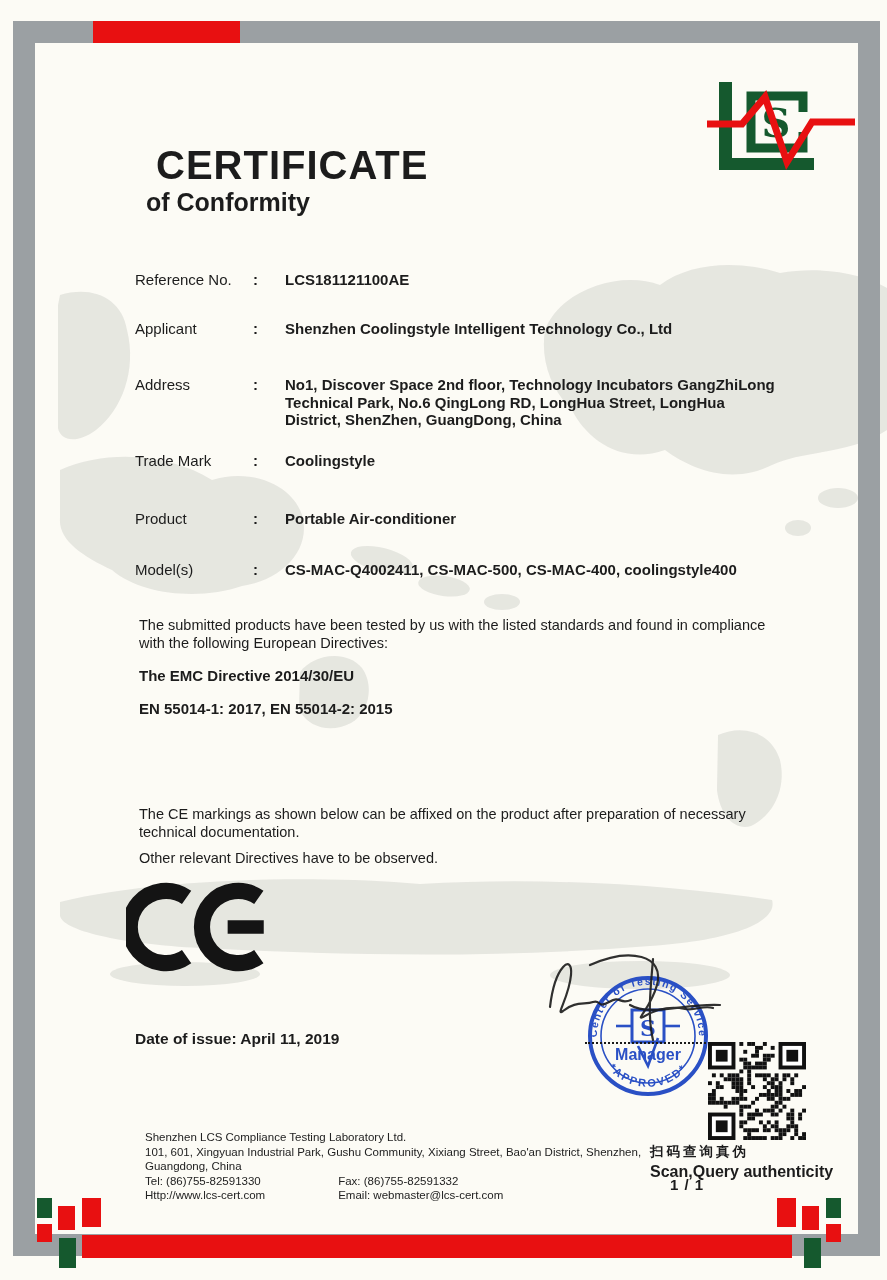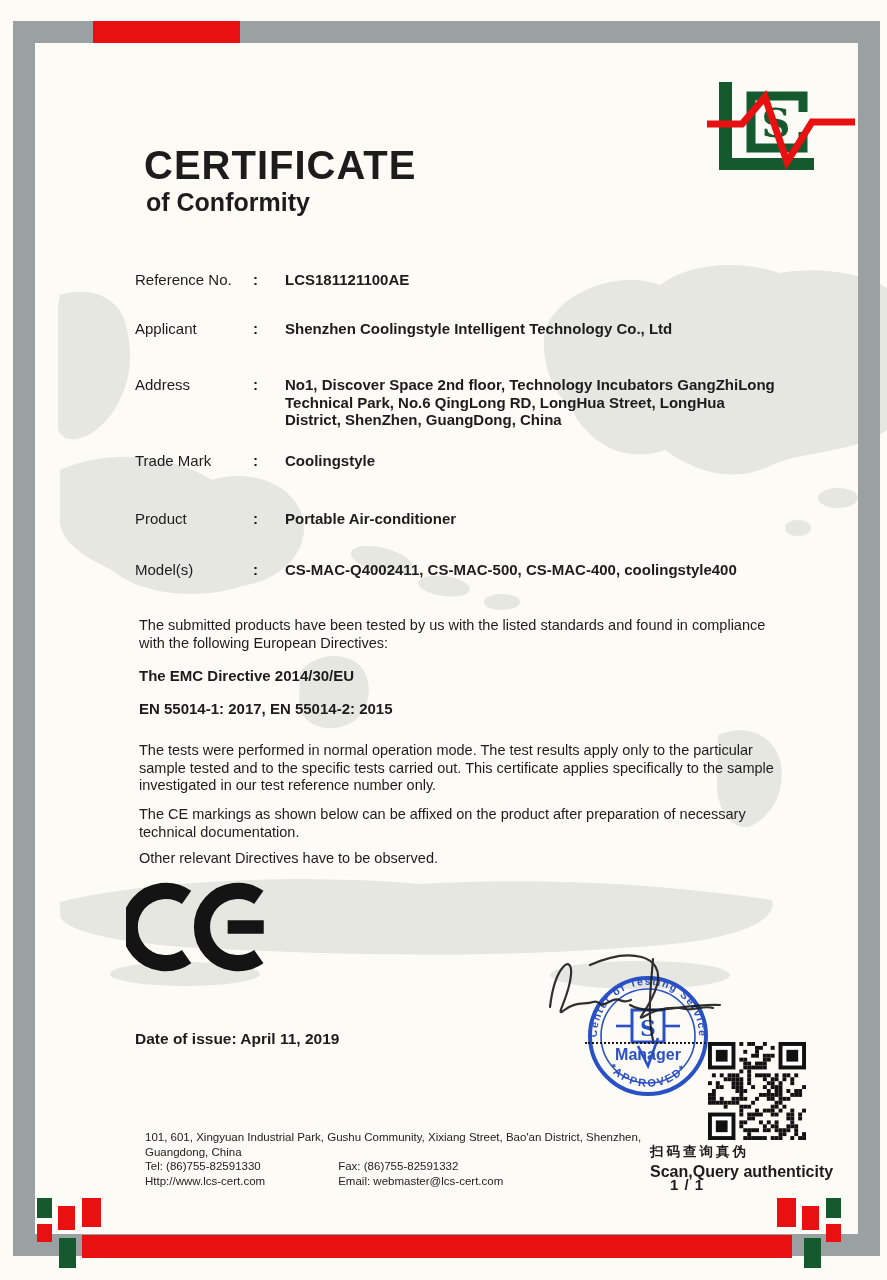--- a/index.html
+++ b/index.html
@@ -82,21 +82,21 @@
 
     <svg class="abs" style="left:702px;top:72px;" width="158" height="100" viewBox="0 0 158 100">
       <rect x="17" y="10" width="13" height="88" fill="#15592e"></rect>
       <rect x="17" y="86" width="95" height="12" fill="#15592e"></rect>
       <rect x="49" y="24" width="52" height="52" fill="none" stroke="#15592e" stroke-width="9"></rect>
       <rect x="94" y="40" width="12" height="20" fill="#fcfbf5"></rect>
       <text x="74" y="65" font-family="DejaVu Serif, serif" font-size="40" font-weight="bold" fill="#15592e" text-anchor="middle">S</text>
       <polyline points="5,52 40,52 63,25 85,90 110,50 153,50" fill="none" stroke="#e81011" stroke-width="7"></polyline>
     </svg>
 
-    <div class="abs title" style="left:144px;top:143px;">CERTIFICATE</div>
+    <div class="abs title" style="left:156px;top:143px;">CERTIFICATE</div>
     <div class="abs subtitle" style="left:146px;top:188px;">of Conformity</div>
 
     <div class="frow" style="top:271px;">
       <span class="flabel">Reference No.</span>
       <span class="fcolon">:</span>
       <span class="fvalue">LCS181121100AE</span>
     </div>
     <div class="frow" style="top:320px;">
       <span class="flabel">Applicant</span>
       <span class="fcolon">:</span>
@@ -119,21 +119,20 @@
     </div>
     <div class="frow" style="top:561px;">
       <span class="flabel">Model(s)</span>
       <span class="fcolon">:</span>
       <span class="fvalue">CS-MAC-Q4002411, CS-MAC-500, CS-MAC-400, coolingstyle400</span>
     </div>
 
     <div class="para" style="top:617px;">The submitted products have been tested by us with the listed standards and found in compliance with the following European Directives:</div>
     <div class="para directive" style="top:667px;">The EMC Directive 2014/30/EU</div>
     <div class="para directive" style="top:700px;">EN 55014-1: 2017, EN 55014-2: 2015</div>
-    <div class="para" style="top:742px;">The tests were performed in normal operation mode. The test results apply only to the particular sample tested and to the specific tests carried out. This certificate applies specifically to the sample investigated in our test reference number only.</div>
     <div class="para" style="top:806px;">The CE markings as shown below can be affixed on the product after preparation of necessary technical documentation.</div>
     <div class="para" style="top:850px;">Other relevant Directives have to be observed.</div>
 
     <svg class="abs" style="left:126px;top:874px;" width="152" height="106" viewBox="0 0 160 110">
       <path d="M63.8,23.9 A38,38 0 1 0 63.8,86.1" fill="none" stroke="#141414" stroke-width="17"></path>
       <path d="M139.8,23.9 A38,38 0 1 0 139.8,86.1" fill="none" stroke="#141414" stroke-width="17"></path>
       <path d="M107,55 L145,55" stroke="#141414" stroke-width="14"></path>
       <text x="-100" y="-100" font-size="1">CE</text>
     </svg>
 
@@ -380,20 +379,21 @@
             <rect x="8" y="80" width="12" height="12" fill="#111"></rect>
           </g>
         </svg>
     </div>
     <div class="qr-caption">
       <div class="qr-zh">扫码查询真伪</div>
       <div class="qr-en">Scan,Query authenticity</div>
     </div>
 
     <div class="footer">
+      <div>Shenzhen LCS Compliance Testing Laboratory Ltd.</div>
       <div>101, 601, Xingyuan Industrial Park, Gushu Community, Xixiang Street, Bao'an District, Shenzhen,</div>
       <div>Guangdong, China</div>
       <div>
         <span class="fcol">Tel: (86)755-82591330</span>
         <span>Fax: (86)755-82591332</span>
       </div>
       <div>
         <span class="fcol">Http://www.lcs-cert.com</span>
         <span>Email: webmaster@lcs-cert.com</span>
       </div>

